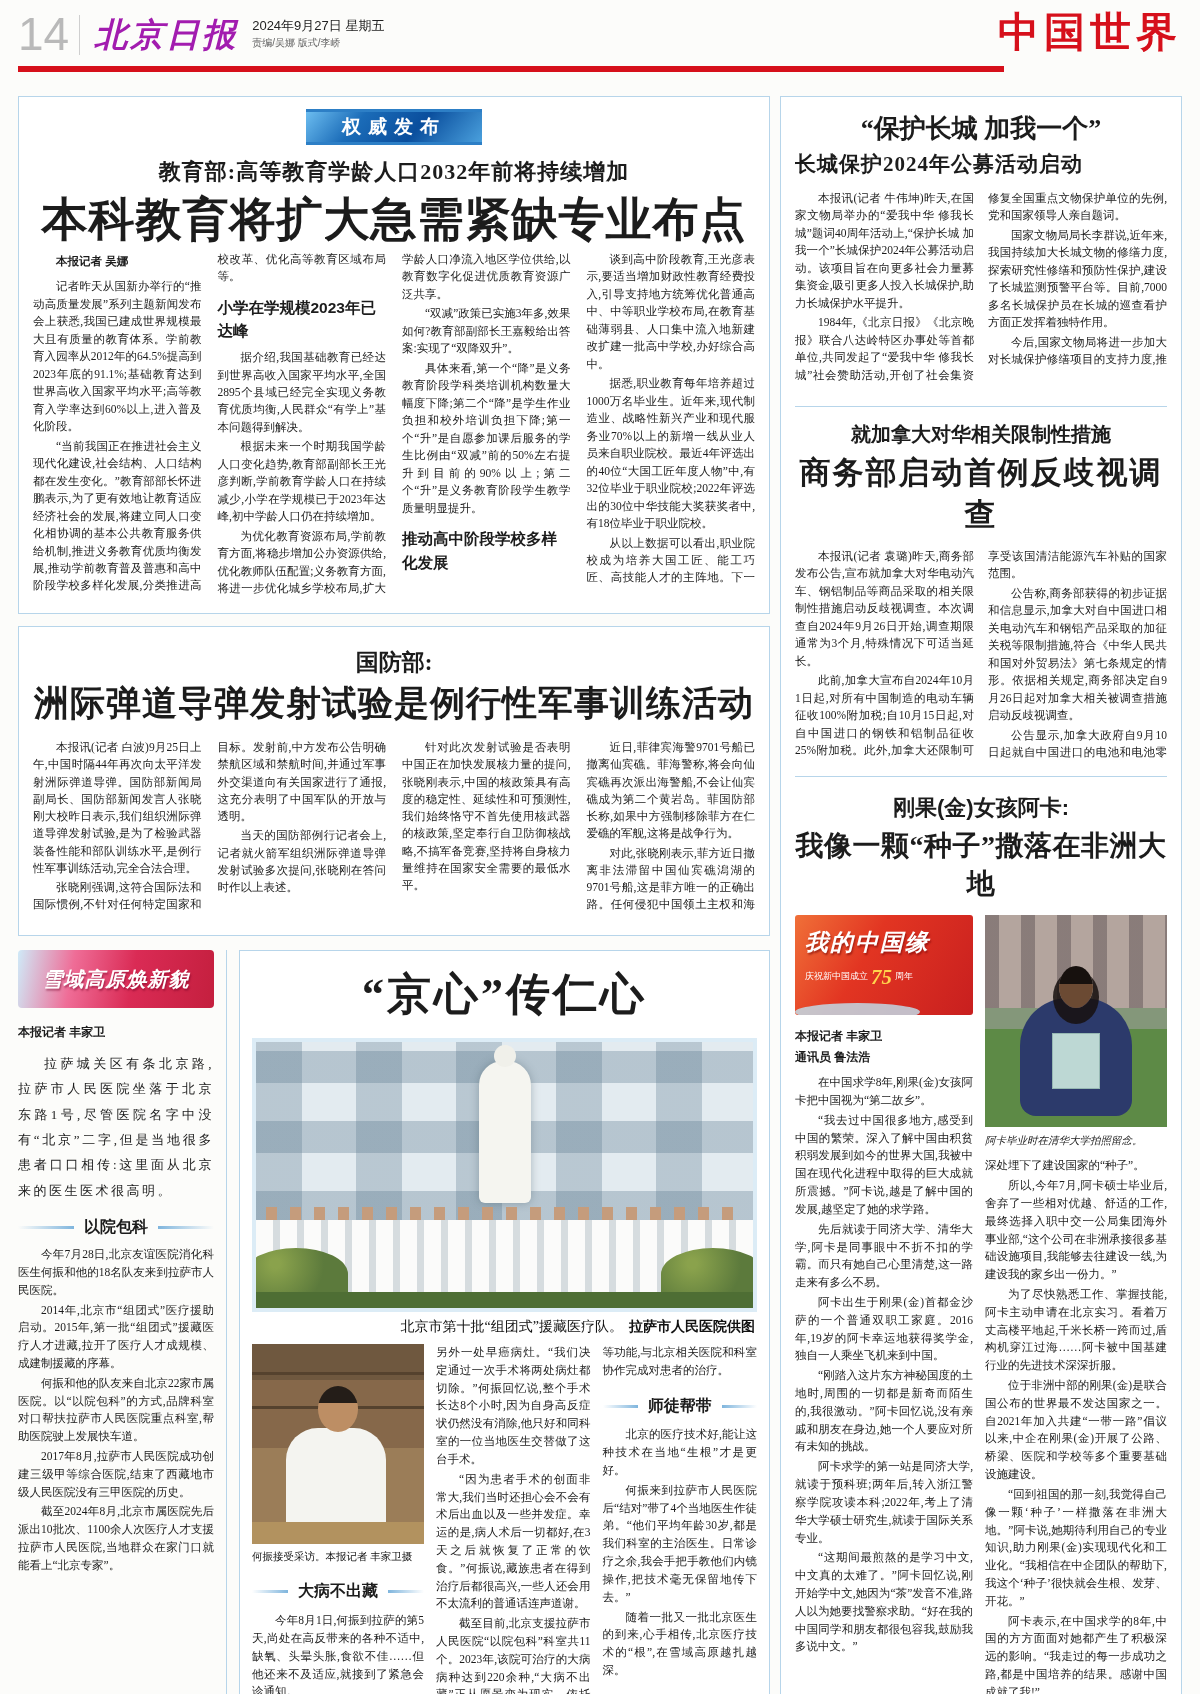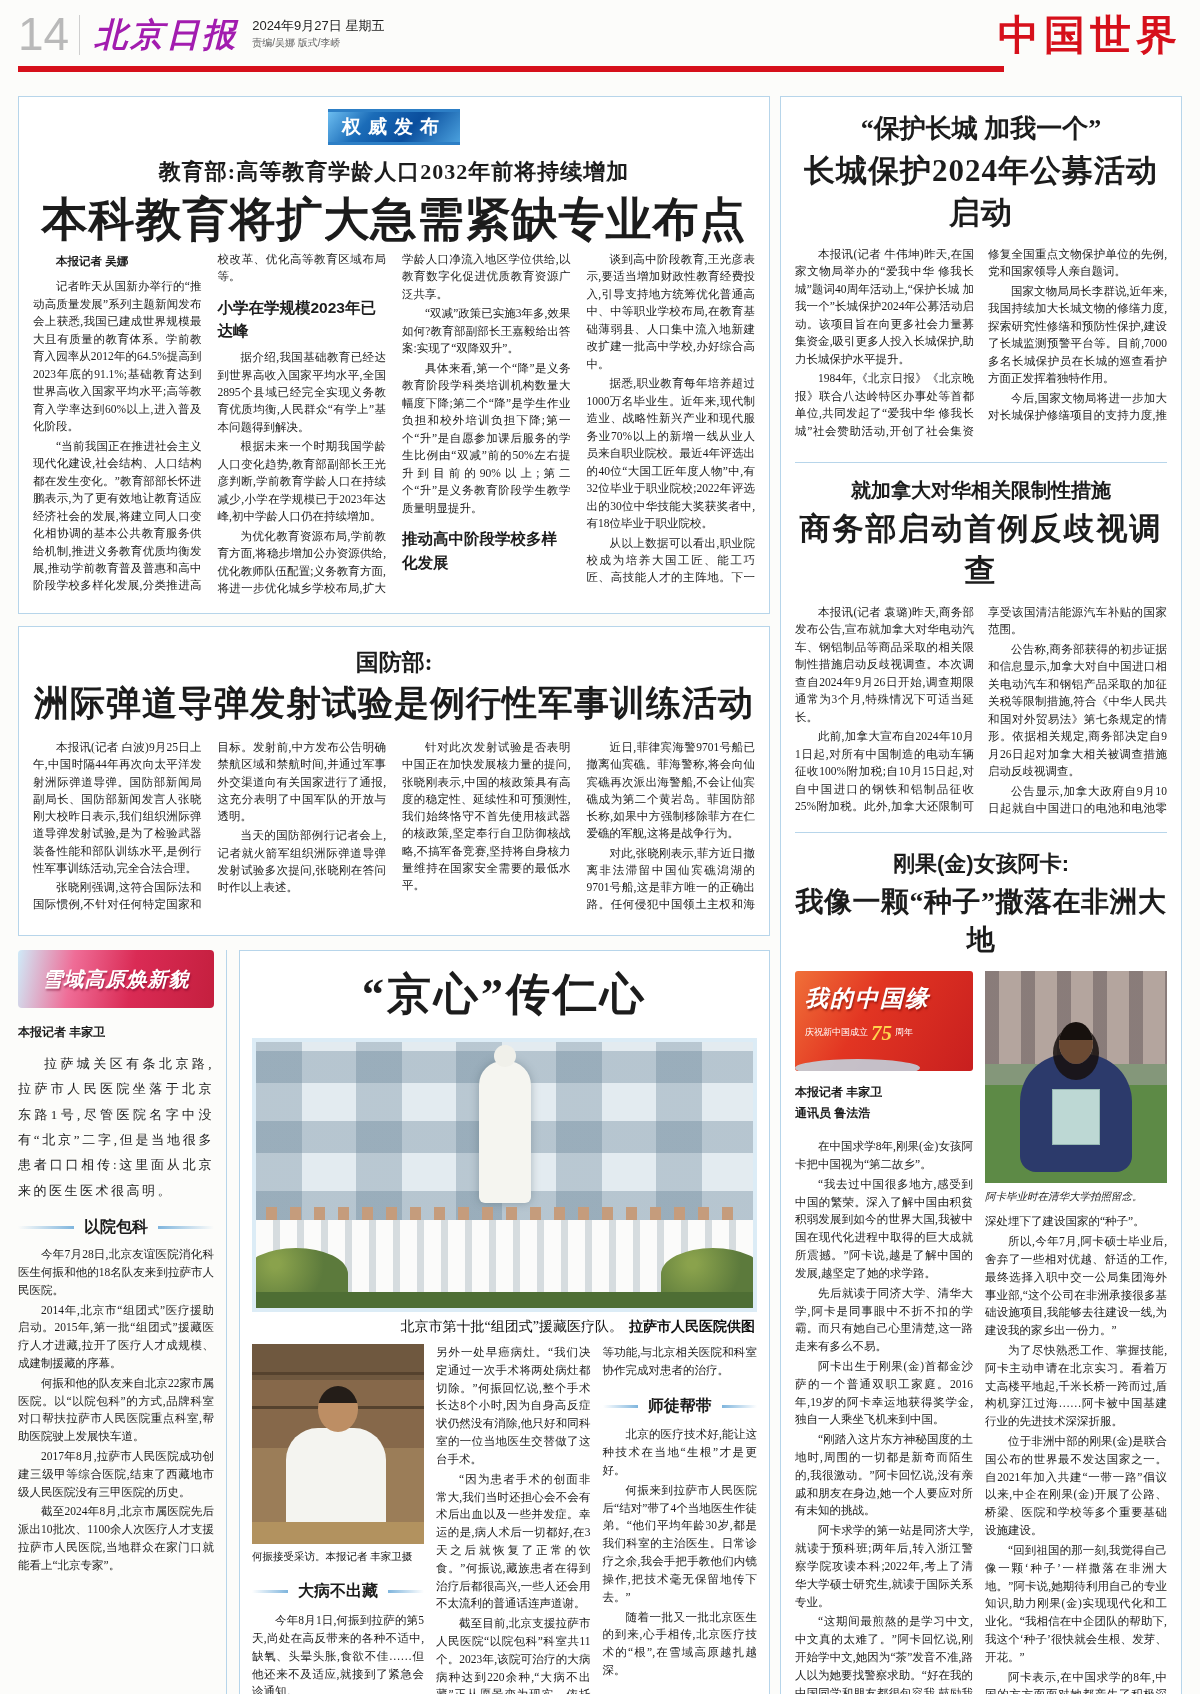--- a/index.html
+++ b/index.html
@@ -9,31 +9,31 @@
   .hdr{display:flex;align-items:center;height:54px;}
   .pagenum{font-family:"Liberation Sans",sans-serif;font-size:46px;line-height:.85;color:#b9b9b9;
     padding-right:10px;border-right:1px solid #cfcfcf;font-weight:400;}
   .mast{color:#a21caf;font-size:33px;font-weight:bold;font-style:italic;margin:0 14px;letter-spacing:3px;
     font-family:"DejaVu Serif",serif;}
   .dateblock{font-family:"Liberation Sans",sans-serif;line-height:1.45;padding-bottom:2px;}
   .dateline{font-size:13px;color:#222;}
   .editors{font-size:10px;color:#666;}
   .spacer{flex:1;}
   .section{color:#d6101b;font-size:41px;font-weight:900;letter-spacing:5px;
-    font-family:Liberation Serif, serif;line-height:1;}
+    font-family:Liberation Mono, monospace;line-height:1;}
   .redrule{height:6px;background:#d6101b;margin:4px 178px 0 0;}
   
   .content{display:flex;gap:10px;margin-top:24px;}
   .main-left{width:752px;flex:none;}
   .box{border:1px solid #b7d5ea;background:#fff;}
   .blk-p{text-indent:2em;text-align:justify;margin:0 0 2px;}
   .blk-byline{font-weight:bold;text-indent:2em;margin:2px 0 8px;font-family:"Liberation Sans",sans-serif;}
   
   .edu{padding:12px 14px 10px;}
-  .badge{width:132px;height:30px;margin:0 auto 12px;display:flex;align-items:center;justify-content:center;
+  .badge{width:176px;height:30px;margin:0 auto 12px;display:flex;align-items:center;justify-content:center;
     color:#fff;font-weight:bold;font-size:19px;letter-spacing:7px;font-family:"Liberation Sans",sans-serif;
     background:linear-gradient(130deg,#6cbdf0 0%,#1b6cb8 30%,#0a4e9d 62%,#4aa0dd 100%);
     border-top:3px solid #2d7fc6;border-bottom:3px solid #2d7fc6;}
   .edu-kicker{text-align:center;font-size:22px;font-weight:bold;margin:4px 0 2px;letter-spacing:1px;}
   .edu-headline{text-align:center;font-size:46px;font-weight:900;margin:4px 0 12px;letter-spacing:1px;
     font-family:"Liberation Sans",sans-serif;}
   .edu-body{height:352px;column-count:4;column-gap:16px;font-size:11.5px;line-height:1.52;overflow:hidden;}
   .edu-body .blk-h{font-size:15.5px;font-weight:bold;font-family:"Liberation Sans",sans-serif;
     margin:10px 0 6px;text-indent:0;}
   
@@ -88,21 +88,21 @@
   .dp-coat{position:absolute;bottom:0;left:20%;width:58%;height:58%;background:#f4f4f0;
     border-radius:32px 32px 0 0;}
   .dp-head{position:absolute;bottom:56%;left:50%;transform:translateX(-50%);width:40px;height:46px;
     border-radius:50%;background:linear-gradient(180deg,#241d18 0 36%,#bd8e64 36%);}
   .dp-desk{position:absolute;bottom:0;left:0;right:0;height:22px;background:#b2925f;}
   .doctor-caption{font-size:10.5px;margin:5px 0 0;color:#111;}
   
   .main-right{flex:1;display:flex;flex-direction:column;padding:12px 14px 10px;overflow:hidden;}
   .rail-sec{padding-bottom:12px;margin-bottom:12px;border-bottom:1px solid #b7d5ea;}
   .gw-kicker{text-align:center;font-size:26px;font-weight:bold;margin:2px 0 0;}
-  .gw-headline{text-align:center;font-size:31px;font-weight:900;letter-spacing:1px;margin:4px 0 12px;}
+  .gw-headline{font-size:21px;font-weight:900;letter-spacing:1px;margin:4px 0 12px;}
   .rail-body{column-count:2;column-gap:14px;font-size:11.5px;line-height:1.52;overflow:hidden;}
   .gw-body{height:204px;}
   .comm-kicker{text-align:center;font-size:20px;font-weight:bold;margin:2px 0 0;}
   .comm-headline{text-align:center;font-size:31px;font-weight:900;letter-spacing:2px;margin:4px 0 12px;}
   .comm-body{height:216px;}
   .congo{flex:1;display:flex;flex-direction:column;overflow:hidden;}
   .congo-kicker{text-align:center;font-size:22px;font-weight:bold;margin:4px 0 0;
     font-family:"Liberation Sans",sans-serif;}
   .congo-headline{text-align:center;font-size:28px;font-weight:900;letter-spacing:.5px;margin:4px 0 12px;}
   .congo-cols{display:flex;gap:12px;flex:1;overflow:hidden;font-size:11.5px;line-height:1.55;}
@@ -111,21 +111,21 @@
   .congo-right .blk-p:first-child{text-indent:0;}
   .cc-banner{height:84px;border-radius:3px;position:relative;overflow:hidden;color:#fff;
     padding:10px 10px 6px;background:linear-gradient(120deg,#f07038 0%,#e23522 40%,#c81f1f 100%);}
   .cc-banner::after{content:"";position:absolute;left:0;bottom:-6px;width:70%;height:18px;
     background:#bfe3f2;border-radius:50%;opacity:.8;}
   .cc-title{font-size:23px;font-weight:900;font-style:italic;letter-spacing:2px;
     text-shadow:1px 2px 2px rgba(110,0,0,.55);}
   .cc-sub{font-size:9px;margin-top:8px;display:flex;align-items:center;gap:3px;position:relative;z-index:1;}
   .cc-75{color:#ffd34d;font-size:21px;font-weight:900;font-style:italic;line-height:.8;}
   .congo-byline{font-weight:bold;font-size:12px;font-family:"Liberation Sans",sans-serif;margin-top:12px;}
-  .congo-byline + .congo-byline{margin-top:2px;margin-bottom:16px;}
+  .congo-byline + .congo-byline{margin-top:2px;margin-bottom:8px;}
   .aka-photo{height:212px;position:relative;overflow:hidden;
     background:linear-gradient(180deg,#b4a59e 0 44%,#84977a 44% 54%,#5d8a46 54% 100%);}
   .aka-photo::before{content:"";position:absolute;top:0;left:0;right:0;height:44%;
     background:repeating-linear-gradient(90deg,rgba(58,48,54,.35) 0 14px,transparent 14px 36px);}
   .aka-body{position:absolute;bottom:5%;left:50%;transform:translateX(-50%);width:112px;height:118px;
     background:#2c3a6b;border-radius:48px 48px 16px 16px;}
   .aka-head{position:absolute;bottom:calc(5% + 108px);left:50%;transform:translateX(-50%);
     width:34px;height:42px;border-radius:50%;
     background:linear-gradient(180deg,#17110e 0 42%,#6b4a33 42%);box-shadow:0 10px 0 6px rgba(23,17,14,.85);}
   .aka-folder{position:absolute;bottom:18%;left:50%;transform:translateX(-50%);width:46px;height:54px;

